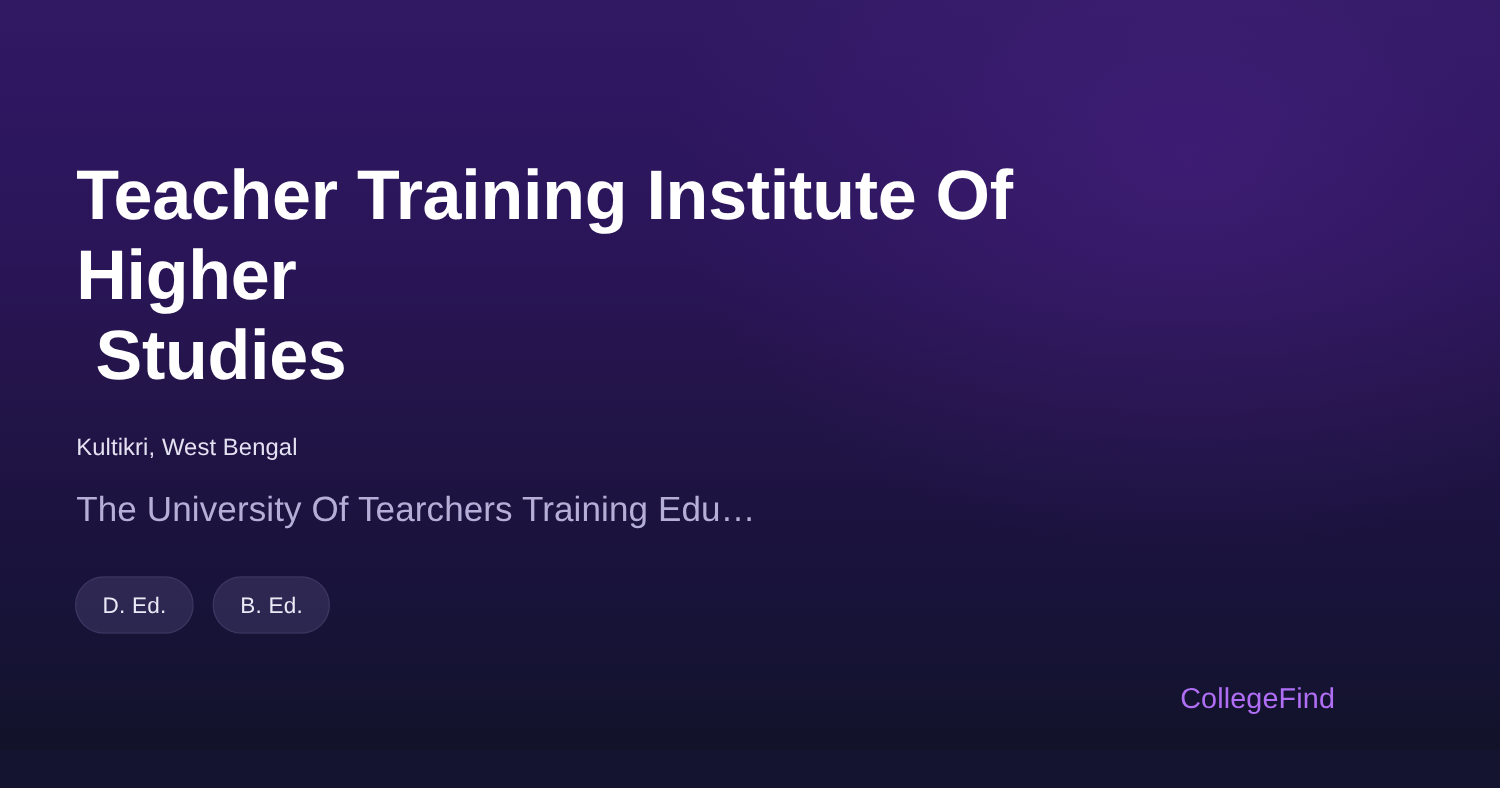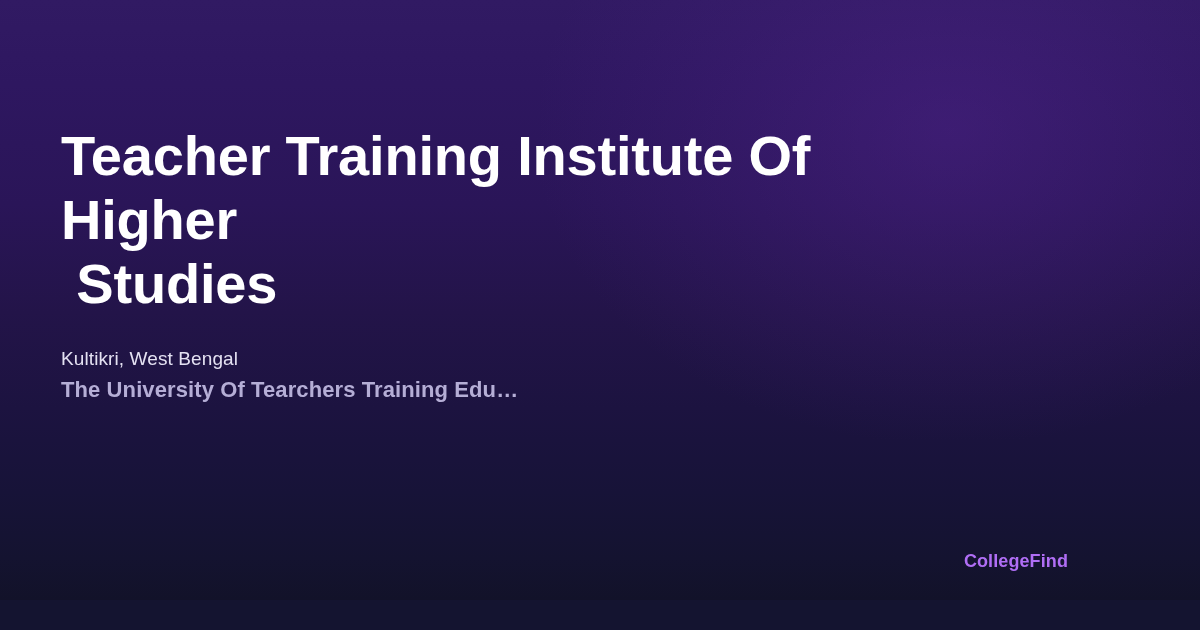--- a/index.html
+++ b/index.html
@@ -66,22 +66,23 @@
   .location {
     margin-top: 26px;
     font-size: 19px;
     font-weight: 400;
     line-height: 34px;
     color: #e4e1f2;
     letter-spacing: 0.1px;
   }
 
   .description {
-    font-size: 22px;
-    font-weight: 700;
+    margin-top: 18px;
+    font-size: 28px;
+    font-weight: 400;
     line-height: 28px;
     color: #b5aed6;
     letter-spacing: 0.1px;
   }
 
   .tag-list {
     position: absolute;
     left: 60px;
     top: 461px;
     display: flex;
@@ -104,22 +105,22 @@
     font-weight: 400;
     line-height: 1;
     letter-spacing: 0.2px;
     white-space: nowrap;
   }
 
   .brand {
     position: absolute;
     right: 132px;
     bottom: 28px;
-    font-size: 18px;
-    font-weight: 700;
+    font-size: 23px;
+    font-weight: 400;
     letter-spacing: 0.1px;
     color: #b06ef5;
     white-space: nowrap;
   }
 </style>
 </head>
 <body>
 
 <div class="og-card">
 
@@ -127,16 +128,20 @@
 
   <div class="content">
     <div class="title">Teacher Training Institute Of Higher
  Studies</div>
 
     <div class="location">Kultikri, West Bengal</div>
 
     <div class="description">The University Of Tearchers Training Edu…</div>
   </div>
 
+  <div class="tag-list">
+    <div class="tag">D. Ed.</div>
+    <div class="tag">B. Ed.</div>
+  </div>
 
   <div class="brand">CollegeFind</div>
 
 </div>
 
 </body></html>

